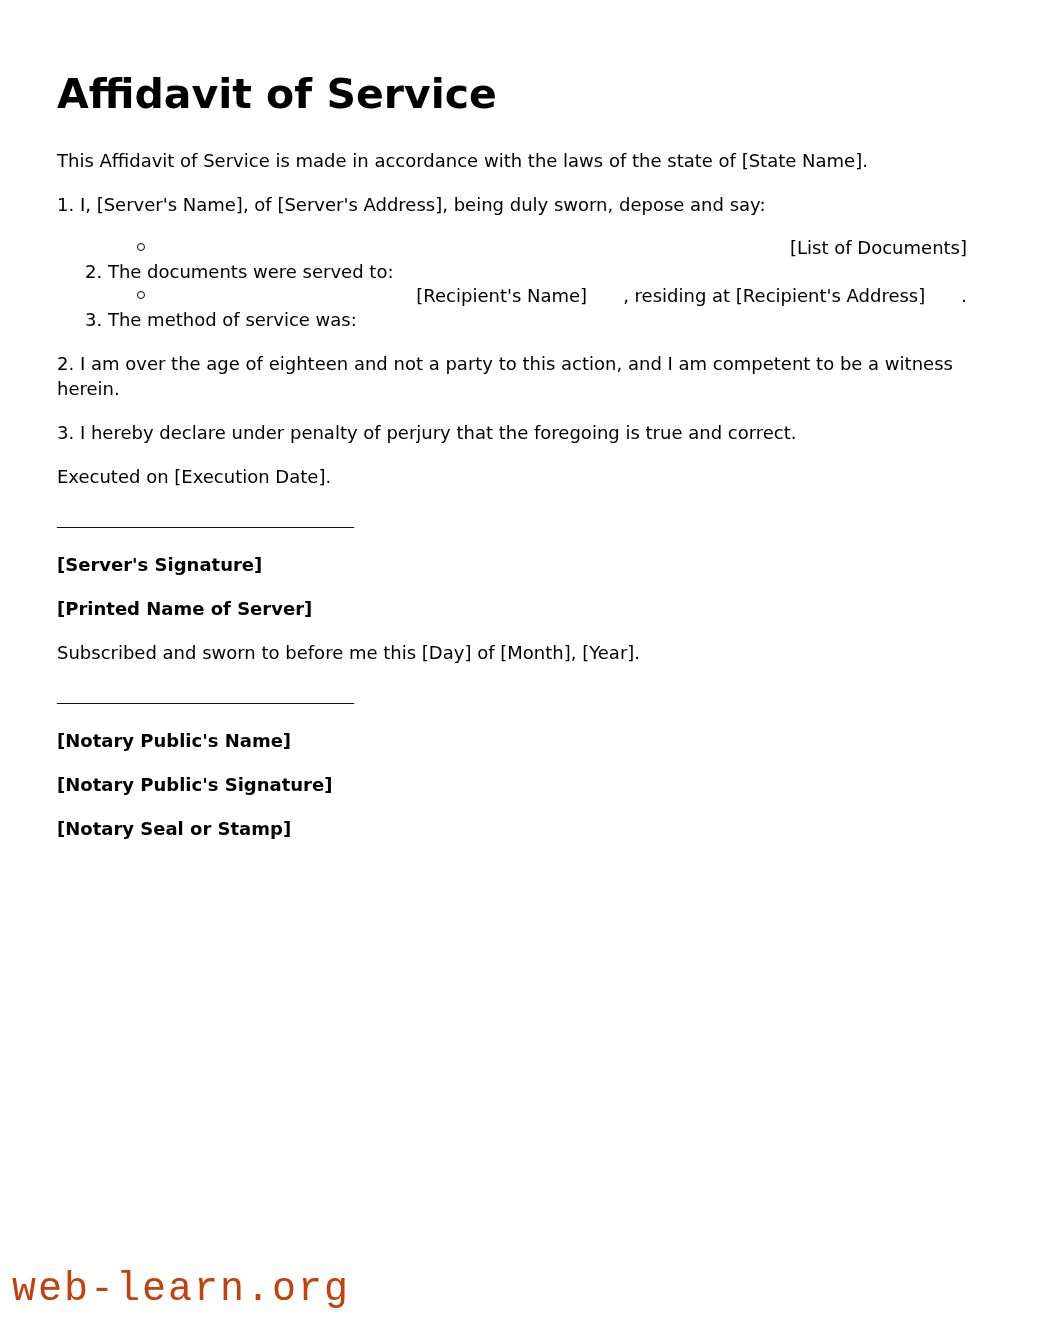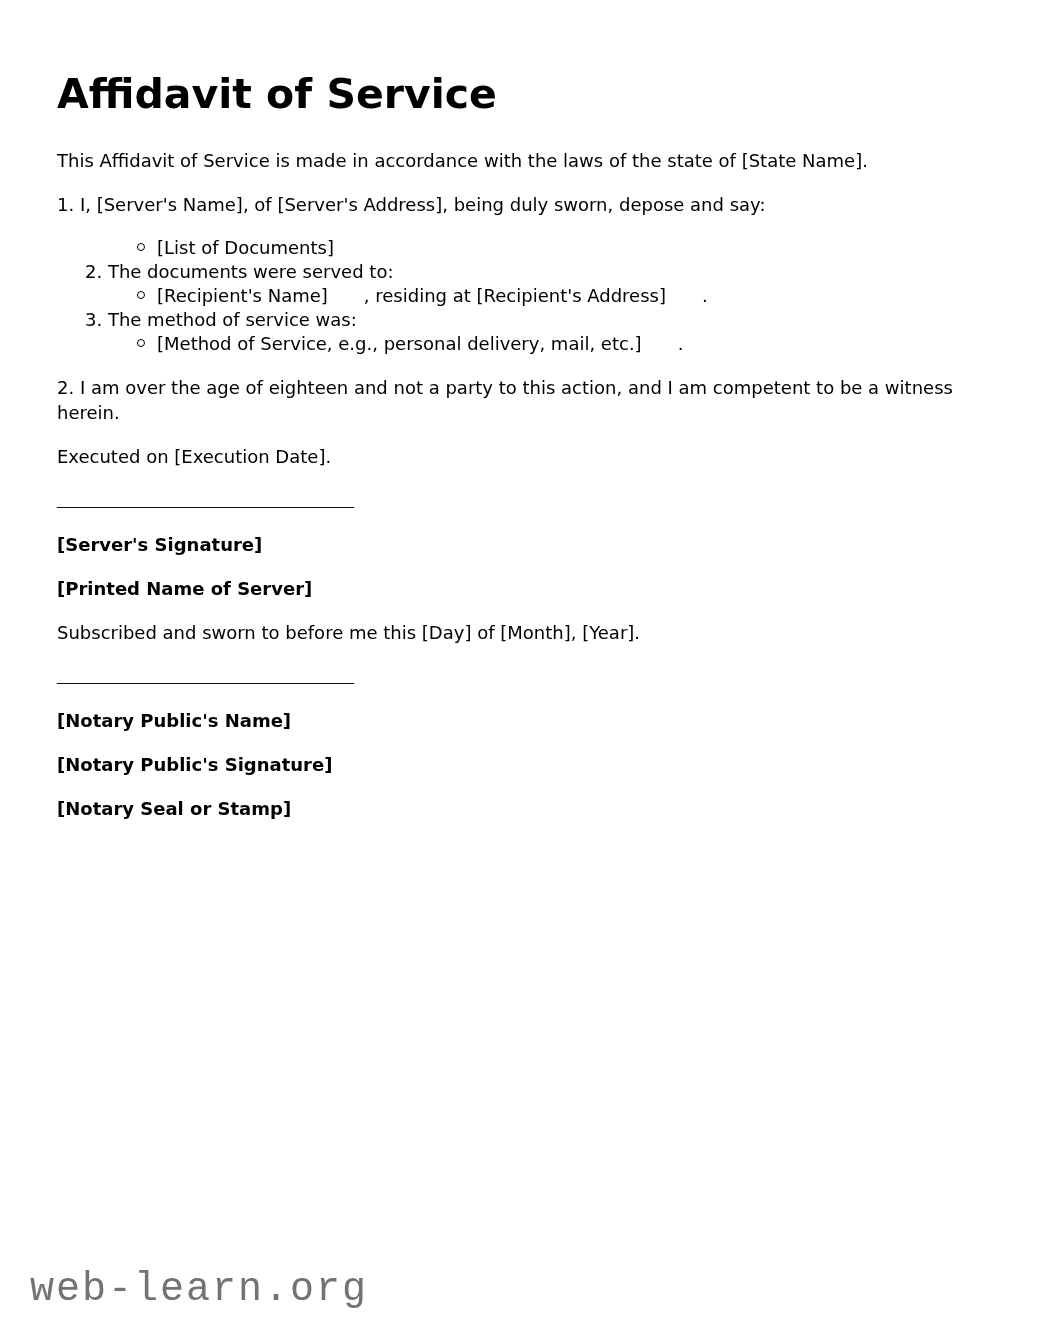--- a/index.html
+++ b/index.html
@@ -28,20 +28,21 @@
   }
   .sub-list {
     line-height: 24px;
     margin: 19px 0;
   }
   .sub-line { padding-left: 28px; }
   .sub-bullet {
     position: relative;
     padding-left: 100px;
     font-weight: bold;
+    text-align: right;
   }
   .sub-bullet::before {
     content: "";
     position: absolute;
     left: 80px;
     top: 7px;
     width: 6px;
     height: 6px;
     border: 1.5px solid #000000;
     border-radius: 50%;
@@ -52,49 +53,49 @@
     line-height: 25px;
     margin: 19px 0;
     font-weight: normal;
     white-space: nowrap;
     font-family: Liberation Serif, serif;
   }
   .bold-label { font-weight: bold; }
   strong { font-weight: normal; }
   .watermark {
     position: absolute;
-    left: 30px;
+    left: 12px;
     top: 1267px;
     font-family: "Liberation Mono", "DejaVu Sans Mono", monospace;
     font-size: 40px;
     letter-spacing: 2px;
-    color: #737373;
+    color: #c2410c;
   }
 </style>
 </head>
 <body>
 
 <div class="page">
 
   <h1 class="doc-title">Affidavit of Service</h1>
 
   <p class="para"><span>This Affidavit of Service is made in accordance with the laws of the state of </span><strong>[State Name]</strong><span>.</span></p>
 
   <p class="para"><span>1. I, </span><strong>[Server's Name]</strong><span>, of </span><strong>[Server's Address]</strong><span>, being duly sworn, depose and say:</span></p>
 
   <div class="sub-list">
     <div class="sub-bullet"><strong>[List of Documents]</strong></div>
     <div class="sub-line"><span>2. The documents were served to:</span></div>
     <div class="sub-bullet"><strong>[Recipient's Name]</strong><span class="trail">, residing at </span><strong>[Recipient's Address]</strong><span class="trail">.</span></div>
     <div class="sub-line"><span>3. The method of service was:</span></div>
-    <div class="sub-bullet"><strong>[Method of Service, e.g., personal delivery, mail, etc.]</strong><span class="trail">.</span></div>
   </div>
 
   <p class="para"><span>2. I am over the age of eighteen and not a party to this action, and I am competent to be a witness herein.</span></p>
 
+  <p class="para"><span>3. I hereby declare under penalty of perjury that the foregoing is true and correct.</span></p>
 
   <p class="para"><span>Executed on </span><strong>[Execution Date]</strong><span>.</span></p>
 
   <p class="rule-line">_________________________________</p>
 
   <p class="para bold-label">[Server's Signature]</p>
 
   <p class="para bold-label">[Printed Name of Server]</p>
 
   <p class="para"><span>Subscribed and sworn to before me this </span><strong>[Day]</strong><span> of </span><strong>[Month]</strong><span>, </span><strong>[Year]</strong><span>.</span></p>

